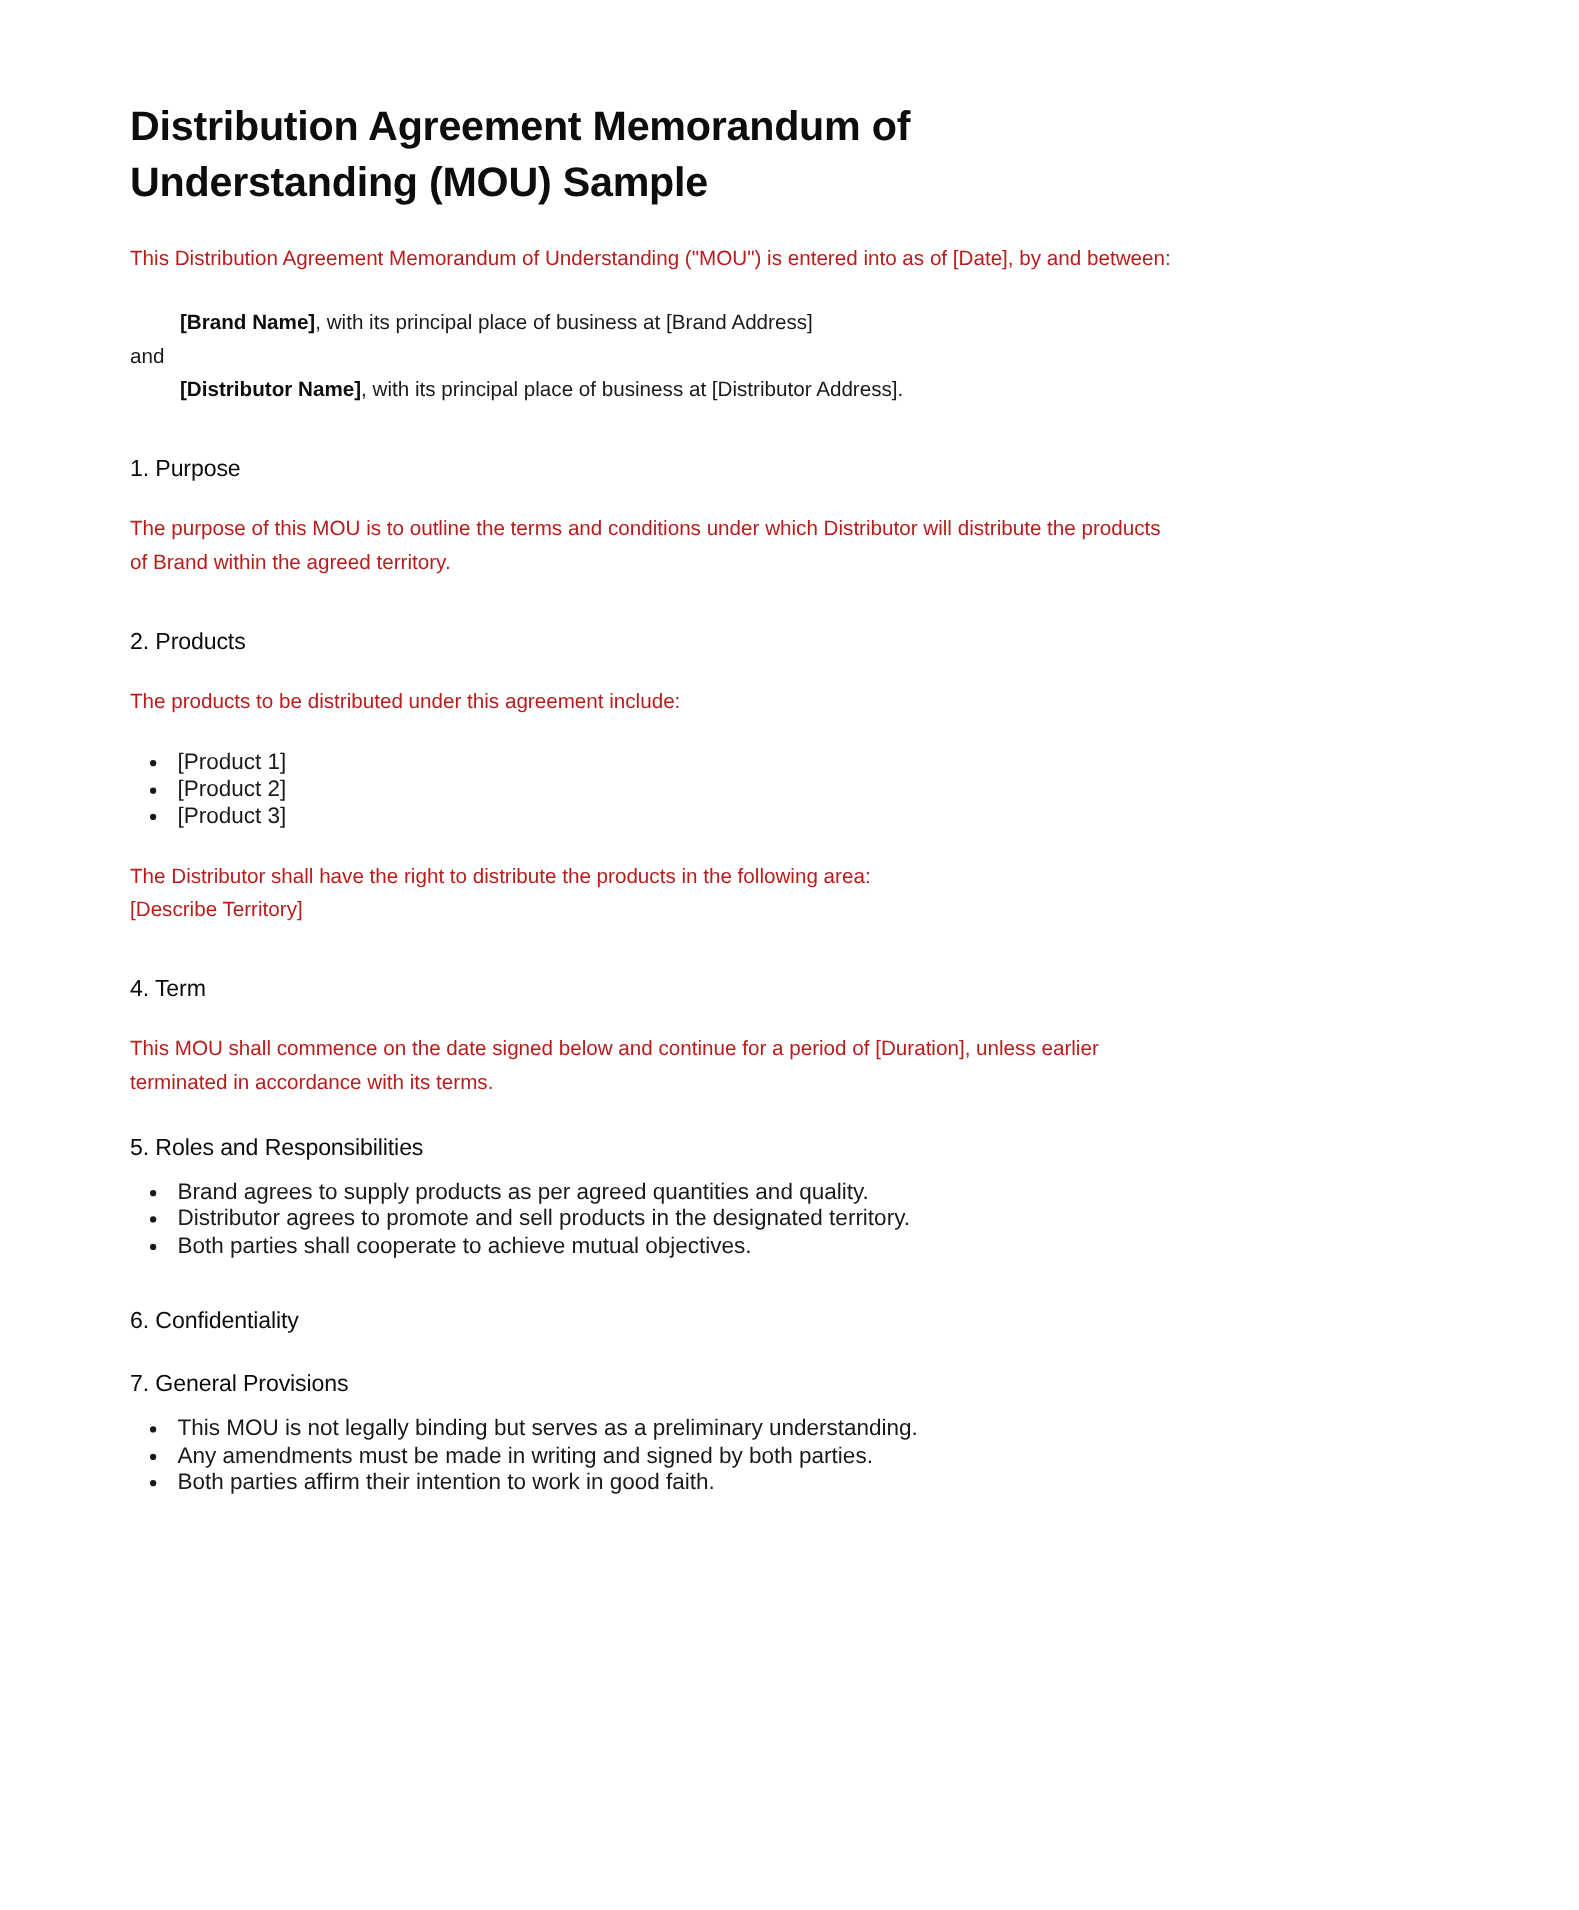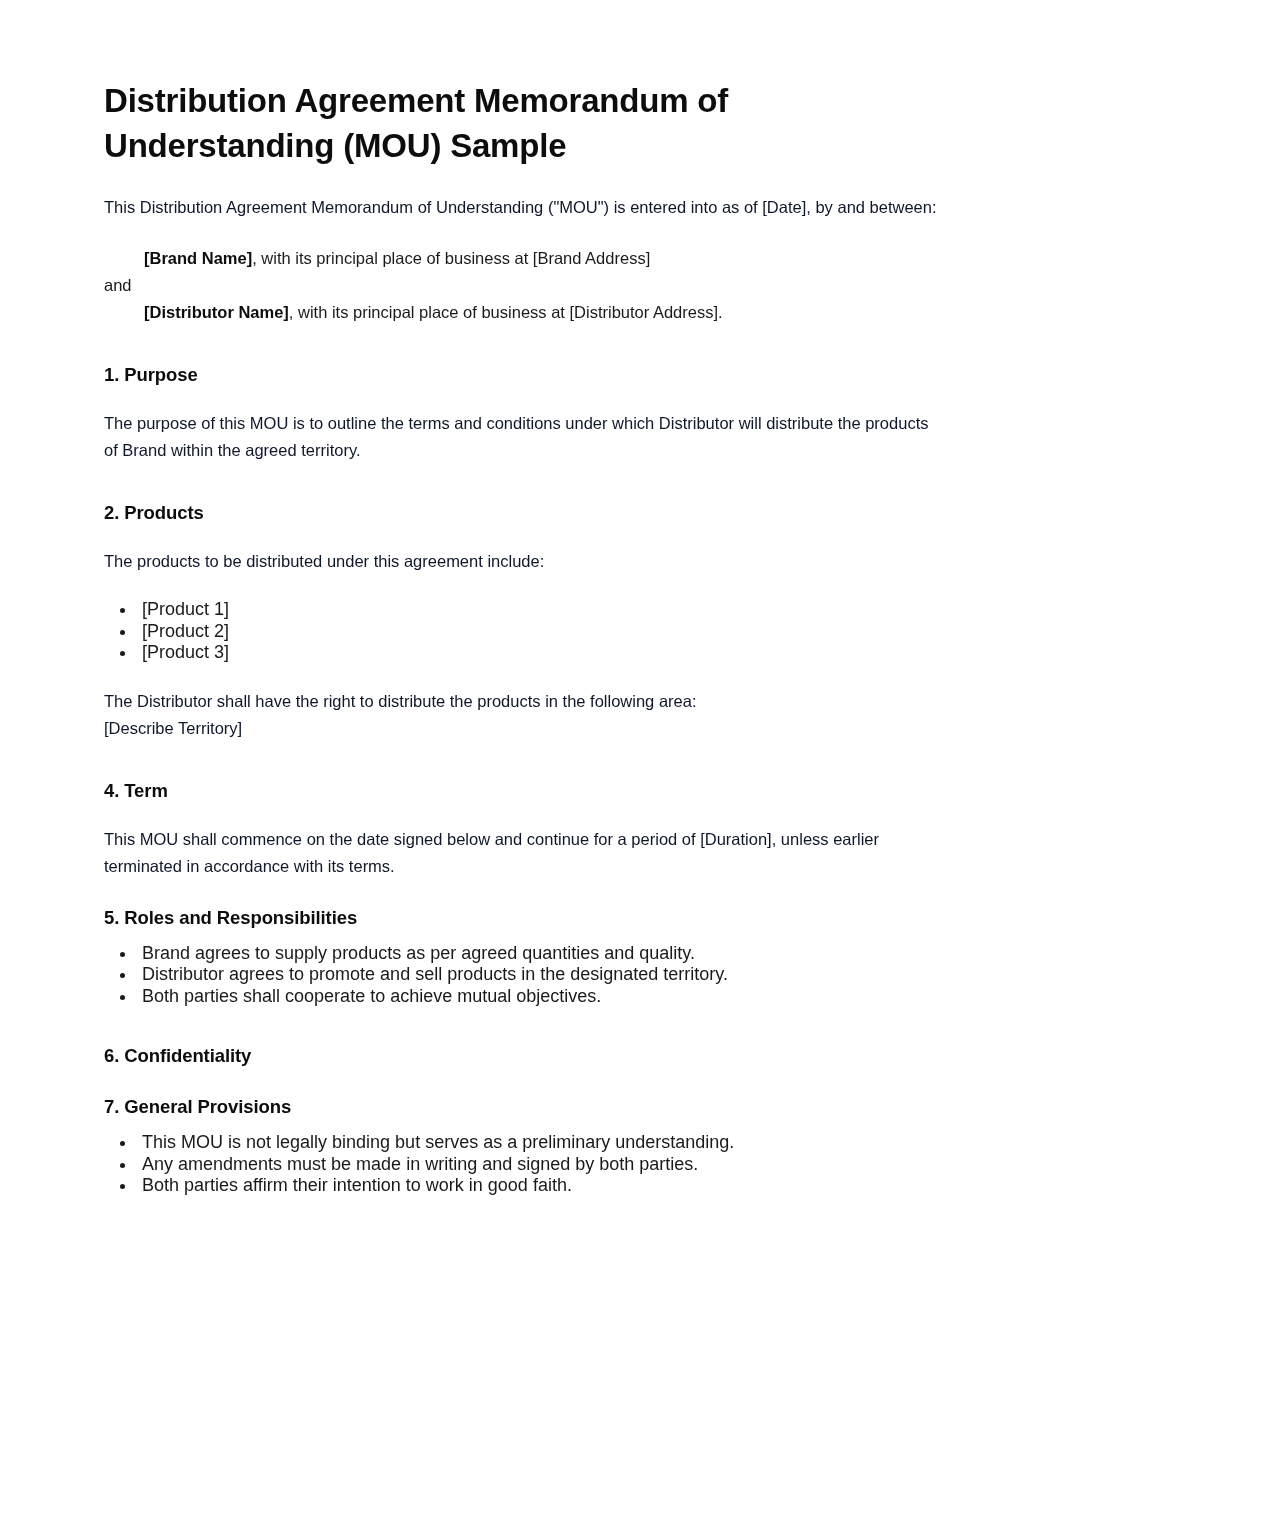--- a/index.html
+++ b/index.html
@@ -27,42 +27,42 @@
     line-height: 45px;
     font-weight: 700;
     color: #0d0d0d;
     margin: 0 0 26px 0;
     letter-spacing: -0.2px;
     max-width: 1010px;
   }
   .para {
     font-size: 16.5px;
     line-height: 27px;
-    color: #0f172a;
+    color: #b91c1c;
     margin: 0 0 24px 0;
     max-width: 1045px;
   }
   .parties {
     font-size: 16.5px;
     line-height: 27px;
     color: #1a1a1a;
     margin: 0 0 30px 0;
   }
   .parties .line {
     display: block;
   }
   .parties b {
     font-weight: 700;
     color: #0d0d0d;
     padding-left: 40px;
   }
   h2.section-heading {
     font-size: 18.5px;
     line-height: 26px;
-    font-weight: 700;
+    font-weight: 400;
     color: #0d0d0d;
     margin: 36px 0 22px 0;
     letter-spacing: -0.1px;
   }
   h2.section-heading.list-follows {
     margin-bottom: 12px;
     margin-top: 25px;
   }
   ul.doc-list {
     margin: 0 0 24px 0;

